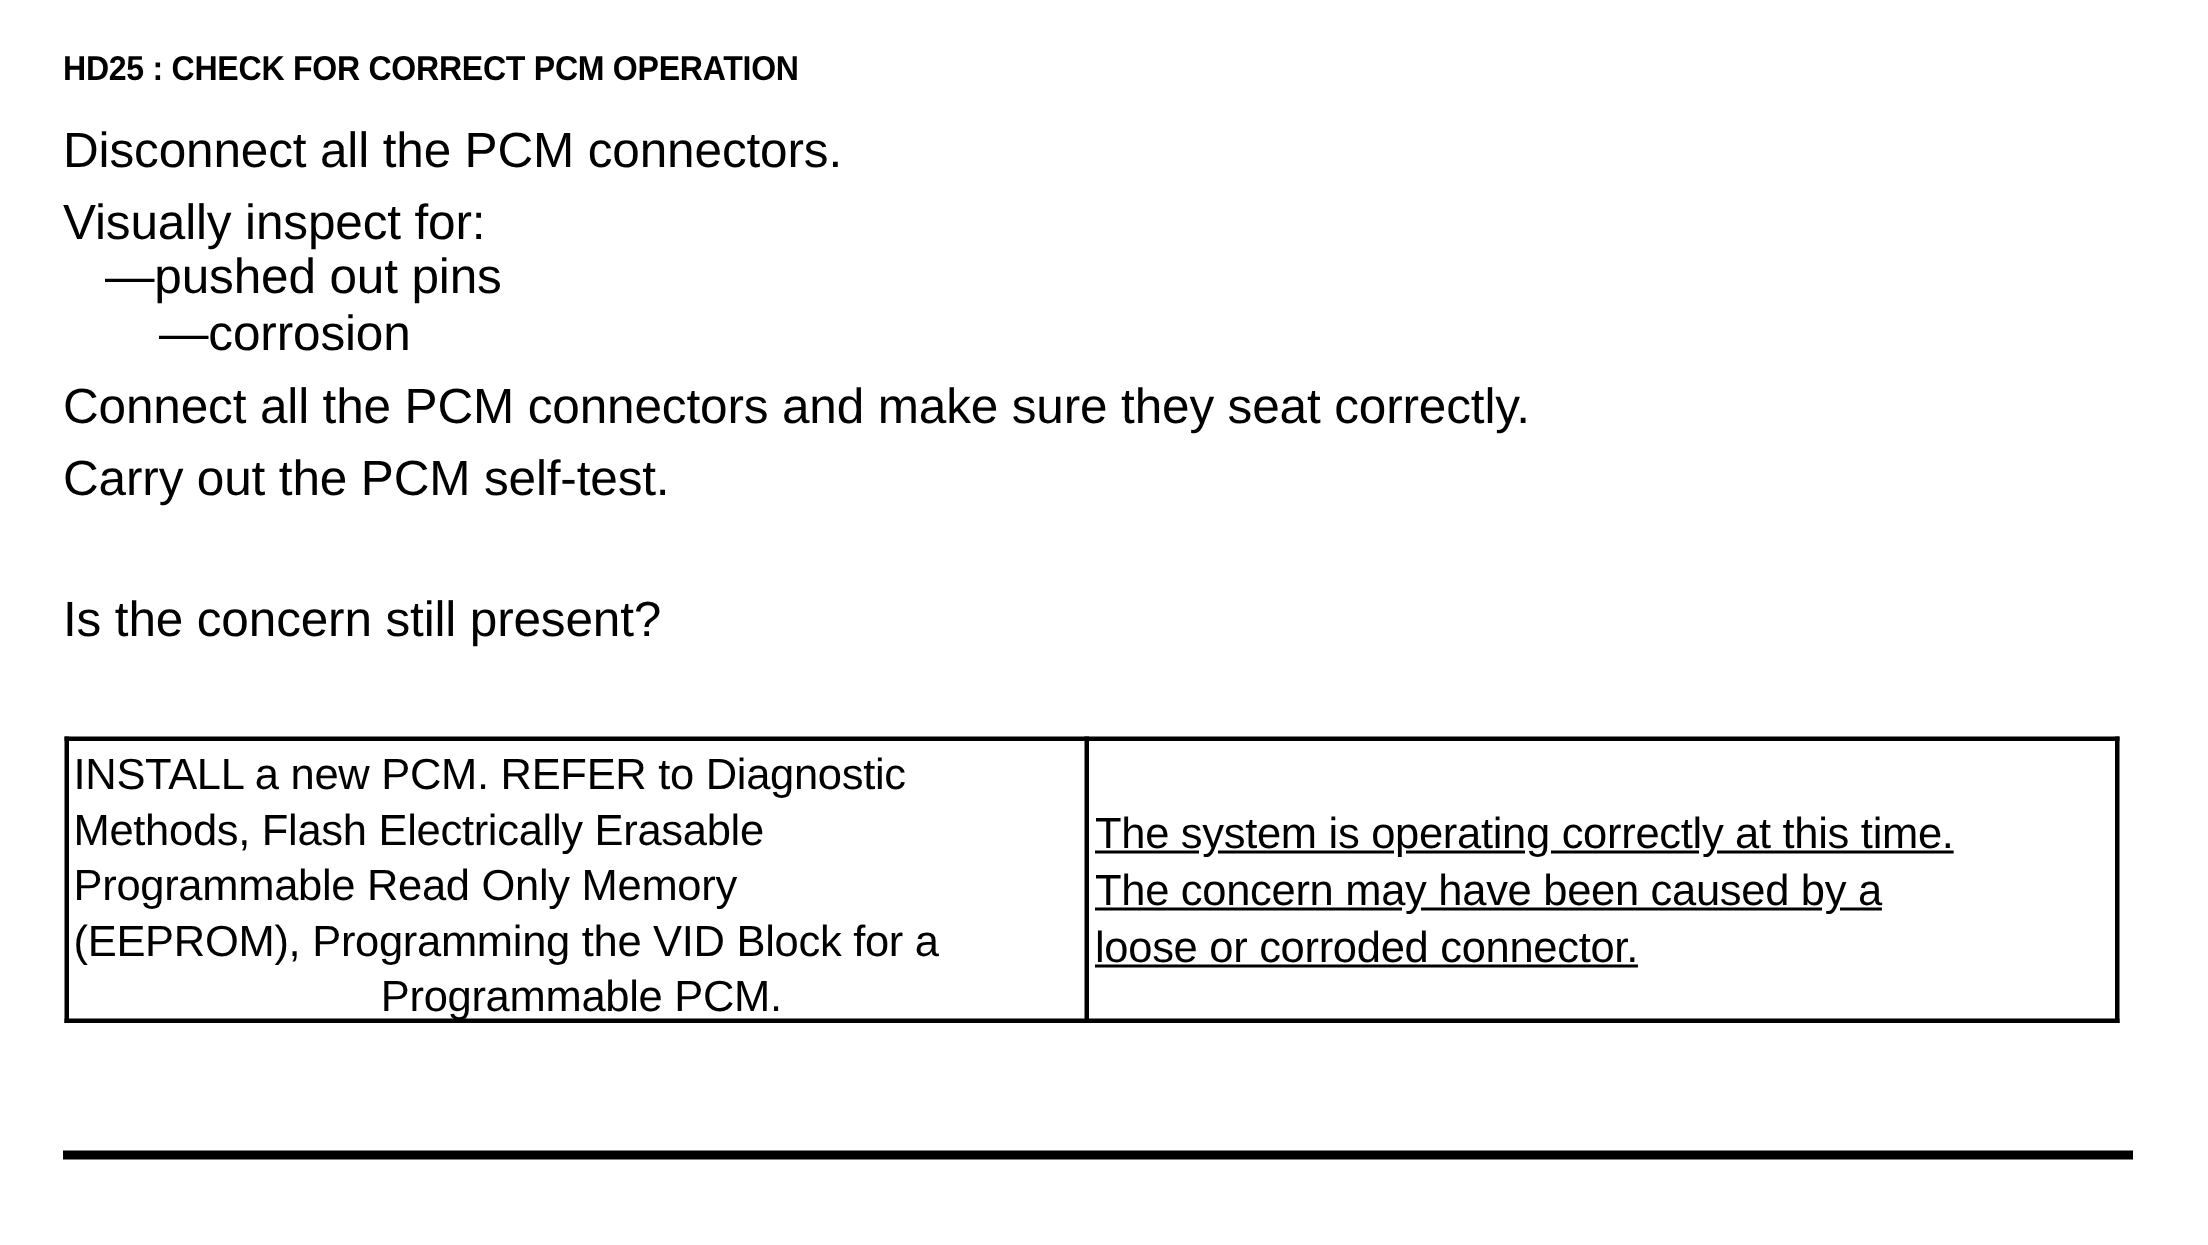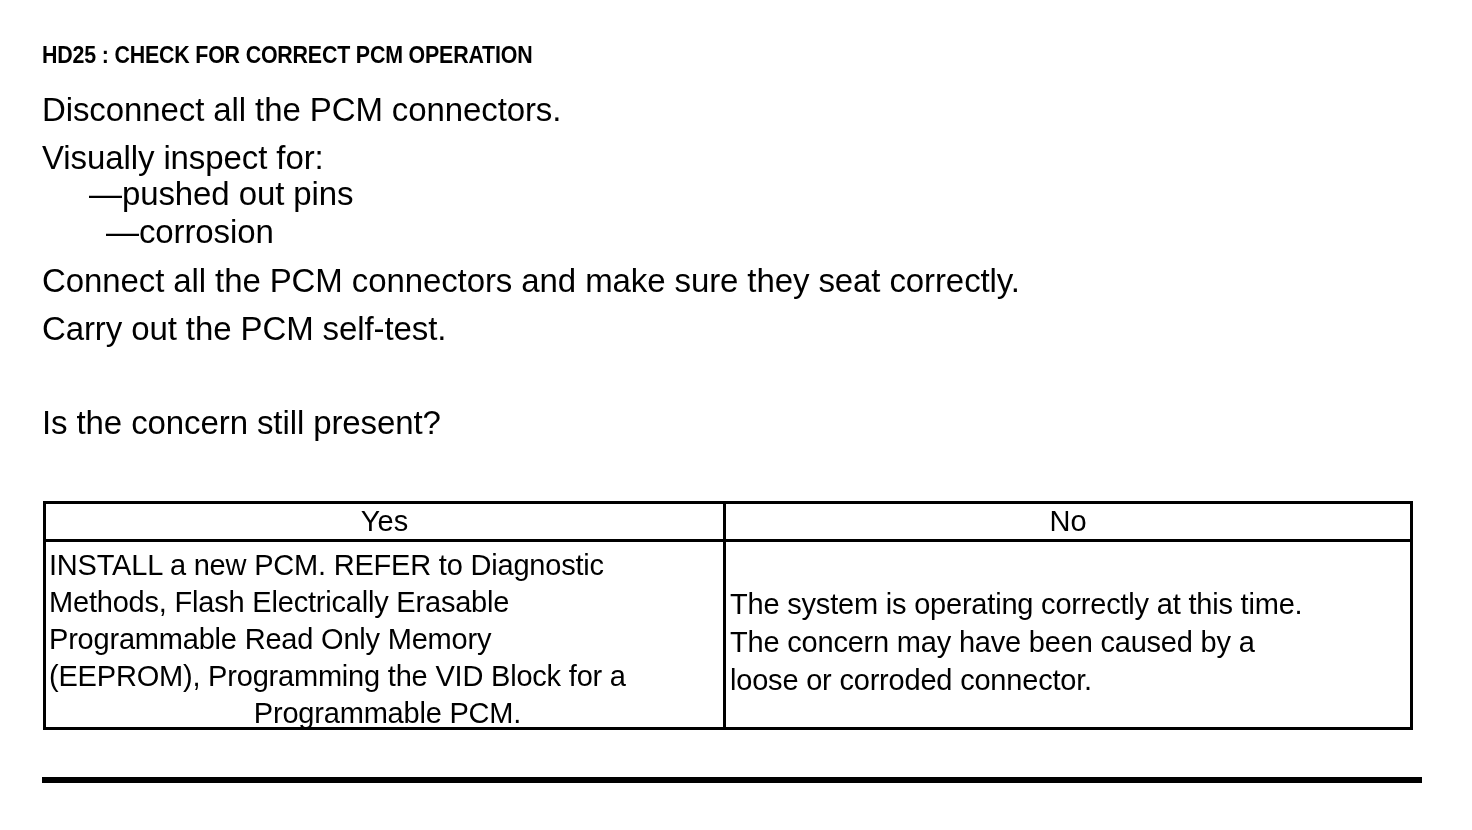--- a/index.html
+++ b/index.html
@@ -12,21 +12,21 @@
     width: 1472px;
     height: 830px;
     font-family: "Liberation Sans", sans-serif;
     color: #000000;
     overflow: hidden;
     position: relative;
   }
 
   .page {
     position: absolute;
-    left: 0; top: 10px;
+    left: 0; top: 0;
     width: 1472px;
     height: 610px;
   }
 
   
   .step-title {
     position: absolute;
     left: 42px;
     top: 34px;
     font-size: 23px;
@@ -50,21 +50,21 @@
   }
   .body-line.indent {
     left: 70px;
   }
   .body-line.bold {
     font-weight: normal;
   }
 
   .l-disconnect { top: 83px; }
   .l-visually   { top: 131px; }
-  .l-pins       { top: 167px; margin-left: 19px; }
+  .l-pins       { top: 167px; }
   .l-corrosion  { top: 205px; margin-left: 36px; }
   .l-connect    { top: 254px; }
   .l-carryout   { top: 302px; }
   .l-verify     { top: 350px; }
   .l-question   { top: 396px; }
 
   
   .decision-table {
     position: absolute;
     left: 43px;
@@ -124,20 +124,21 @@
     left: 4px;
     top: 43px;
     width: 690px;
     white-space: nowrap;
   }
   .no-flow .ln {
     display: block;
     height: 38px;
     line-height: 38px;
     letter-spacing: -0.2px;
+    text-decoration: underline;
   }
 
   
   .bottom-rule {
     position: absolute;
     left: 42px;
     top: 767px;
     width: 1380px;
     height: 6px;
     background: #000000;
@@ -164,24 +165,20 @@
 
 
   <div class="body-line bold l-question">Is the concern still present?</div>
 
   <table class="decision-table">
     <colgroup>
       <col class="col-yes">
       <col class="col-no">
     </colgroup>
     <tbody>
-      <tr>
-        <th class="hdr-cell">Yes</th>
-        <th class="hdr-cell">No</th>
-      </tr>
       <tr>
         <td class="body-cell">
           <div class="yes-flow">
             <span class="ln">INSTALL a new PCM. REFER to Diagnostic</span>
             <span class="ln">Methods, Flash Electrically Erasable</span>
             <span class="ln">Programmable Read Only Memory</span>
             <span class="ln">(EEPROM), Programming the VID Block for a</span>
             <span class="ln center">Programmable PCM.</span>
           </div>
         </td>

